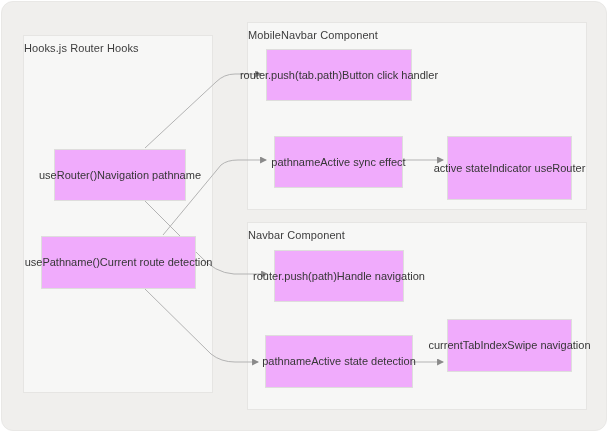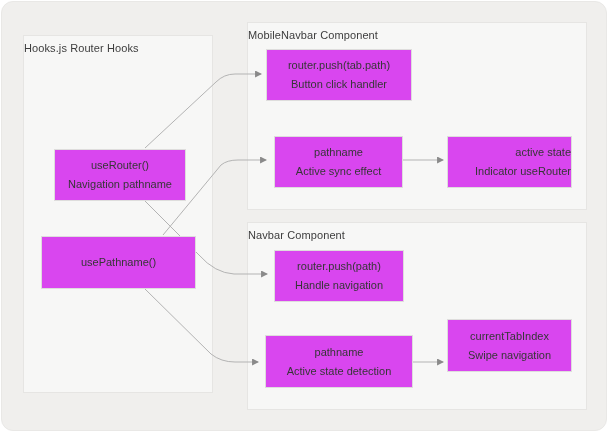--- a/index.html
+++ b/index.html
@@ -29,25 +29,25 @@
     position: absolute;
     top: 6px;
     left: 0;
     width: 100%;
     font-size: 11px;
     color: #3d3d3d;
     letter-spacing: 0.1px;
   }
   .node {
     position: absolute;
-    background: #d946ef;
+    background: #f0abfc;
     border: 1px solid #dedddc;
     box-sizing: border-box;
     display: flex;
-    flex-direction: column;
+    flex-direction: row;
     align-items: center;
     justify-content: center;
     z-index: 3;
   }
   .node .l1, .node .l2 {
     font-size: 11px;
     line-height: 19px;
     color: #363636;
     white-space: nowrap;
     text-align: center;
@@ -68,38 +68,39 @@
   
   #group-hooks  { left: 21px;  top: 33px;  width: 190px; height: 358px; }
   #group-mobile { left: 245px; top: 20px;  width: 340px; height: 188px; }
   #group-navbar { left: 245px; top: 220px; width: 340px; height: 188px; }
 
   
   #node-userouter    { left: 30px;  top: 113px; width: 132px; height: 52px; }
   #node-usepathname  { left: 17px;  top: 200px; width: 155px; height: 53px; }
   #node-mob-push     { left: 18px;  top: 26px;  width: 146px; height: 52px; }
   #node-mob-pathname { left: 26px;  top: 113px; width: 129px; height: 52px; }
-  #node-mob-active   { left: 199px; top: 113px; width: 125px; height: 52px; align-items: flex-end; }
+  #node-mob-active   { left: 199px; top: 113px; width: 125px; height: 64px; }
   #node-nav-push     { left: 26px;  top: 27px;  width: 130px; height: 52px; }
   #node-nav-pathname { left: 17px;  top: 112px; width: 148px; height: 53px; }
   #node-nav-index    { left: 199px; top: 96px; width: 125px; height: 53px; }
 </style>
 </head>
 <body>
 
 <div class="card">
 
   <div class="group" id="group-hooks">
     <div class="group-title">Hooks.js Router Hooks</div>
     <div class="node" id="node-userouter">
       <span class="l1">useRouter()</span>
       <span class="l2">Navigation pathname</span>
     </div>
     <div class="node" id="node-usepathname">
       <span class="l1">usePathname()</span>
+      <span class="l2">Current route detection</span>
     </div>
   </div>
 
   <div class="group" id="group-mobile">
     <div class="group-title">MobileNavbar Component</div>
     <div class="node" id="node-mob-push">
       <span class="l1">router.push(tab.path)</span>
       <span class="l2">Button click handler</span>
     </div>
     <div class="node" id="node-mob-pathname">

